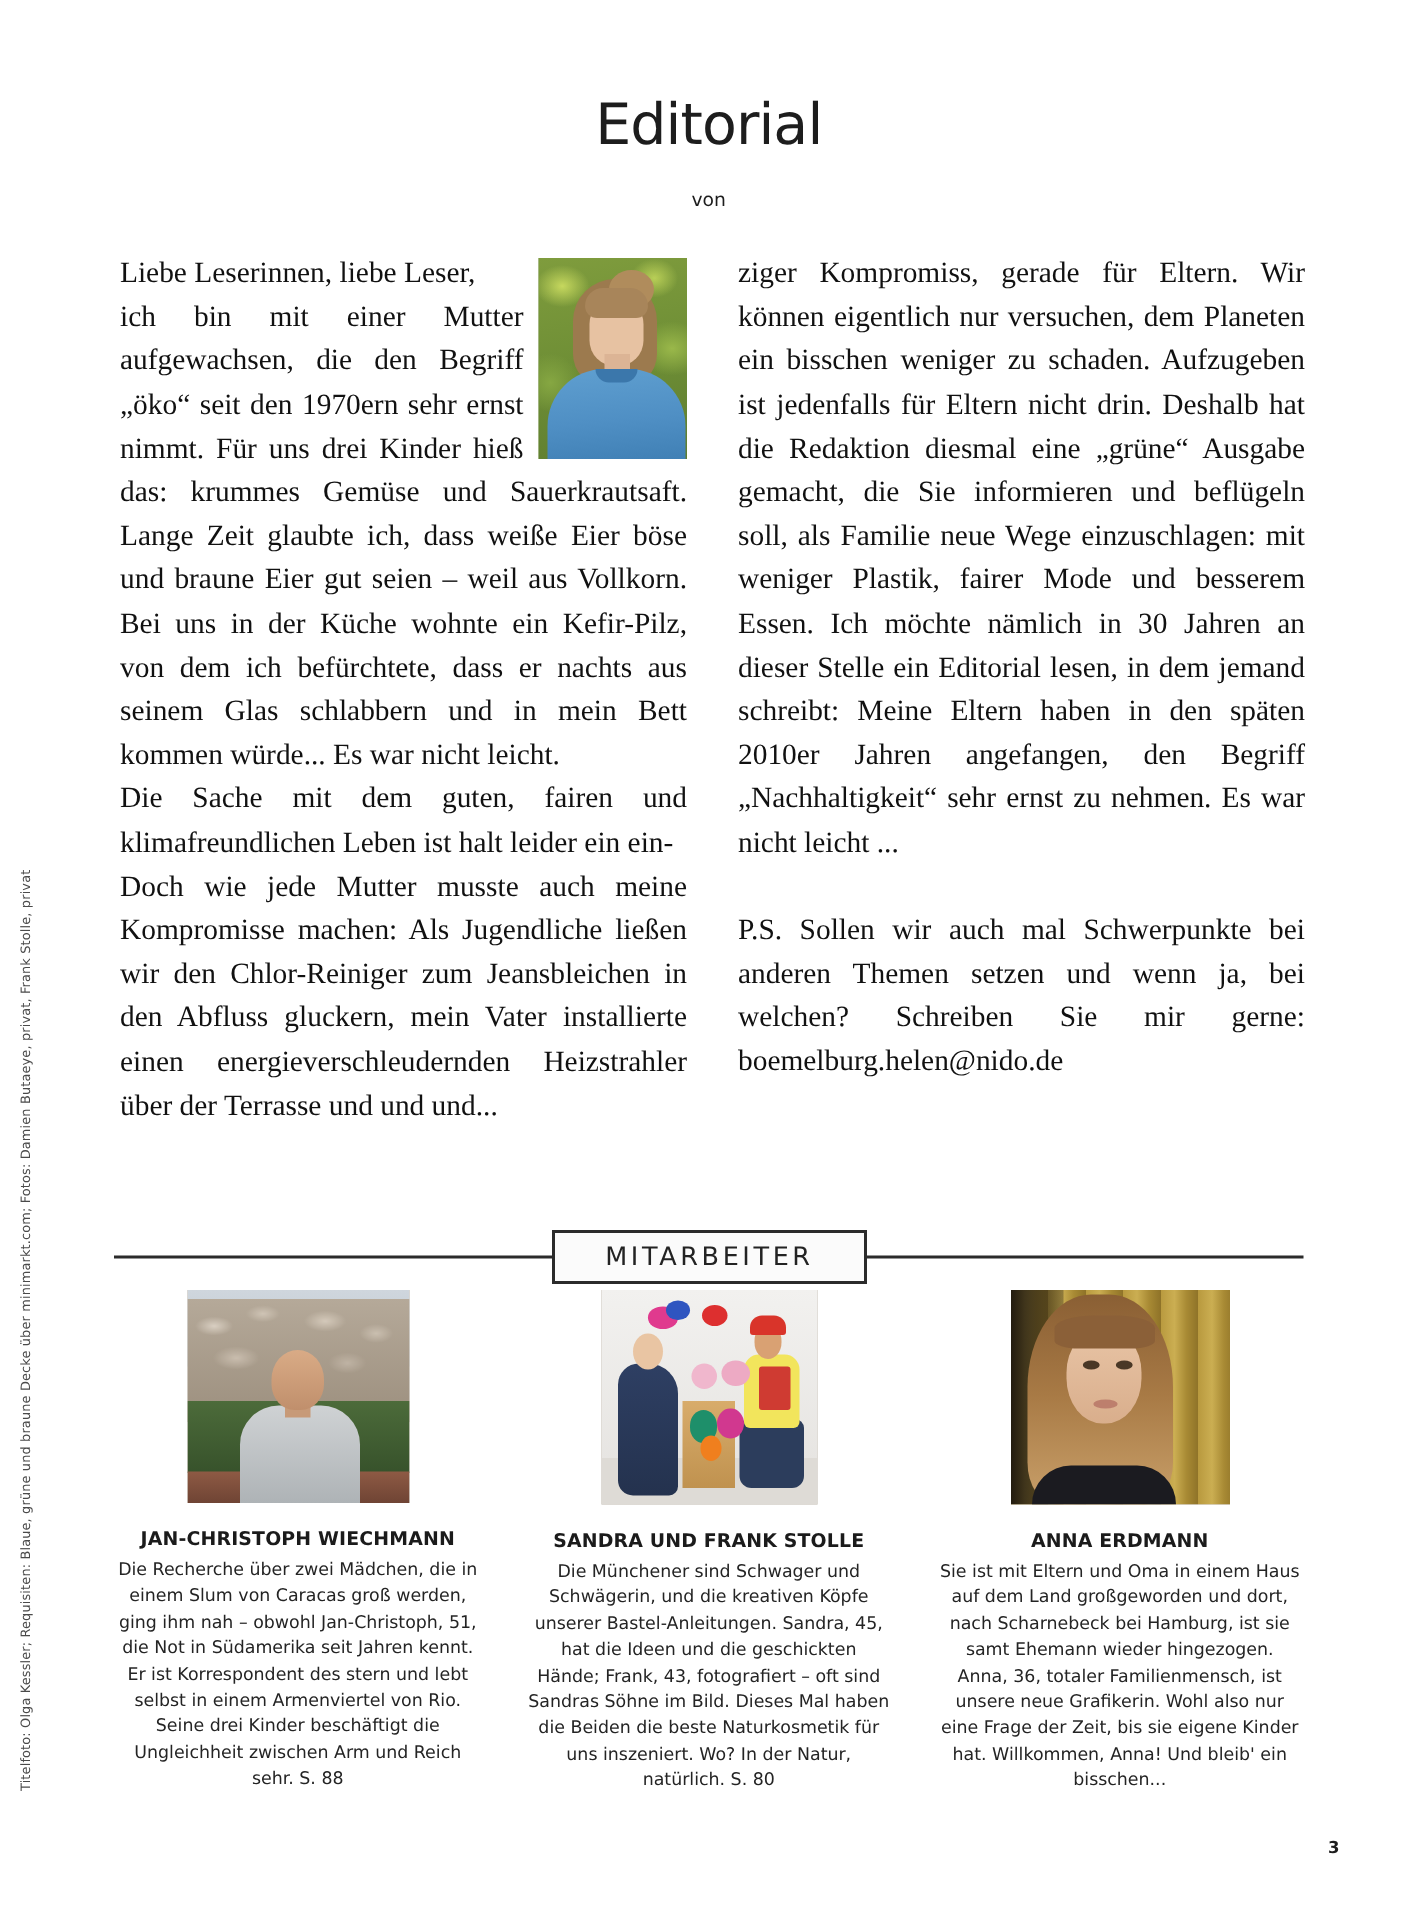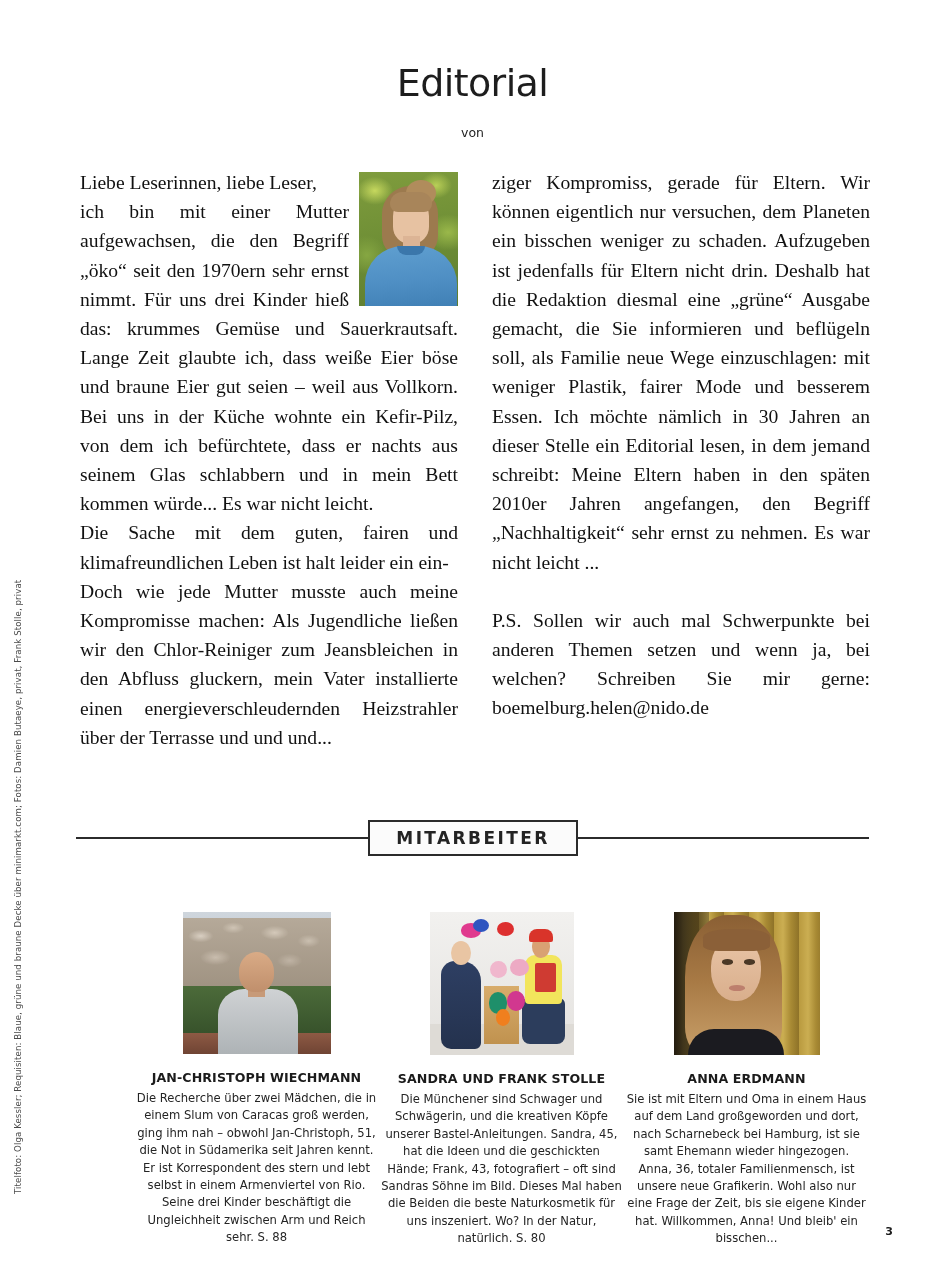--- a/index.html
+++ b/index.html
@@ -143,34 +143,34 @@
     height: 36px;
     border: 2px solid #2b2b2b;
     background: #fbfbfb;
     display: flex;
     align-items: center;
     justify-content: center;
     box-sizing: border-box;
   }
   #contributors-label {
     font-family: "DejaVu Sans", sans-serif;
-    font-weight: 700;
+    font-weight: 400;
     font-size: 17px;
     letter-spacing: 2.4px;
     color: #232323;
   }
 
   
   #contributors {
     position: absolute;
-    top: 912px;
+    top: 860px;
     left: 76px;
     width: 793px;
     display: flex;
-    justify-content: flex-end;
+    justify-content: space-between;
   }
   .contributor {
     width: 245px;
     text-align: center;
   }
   .contrib-photo {
     width: 148px;
     height: 142px;
     margin: 0 auto;
     position: relative;

